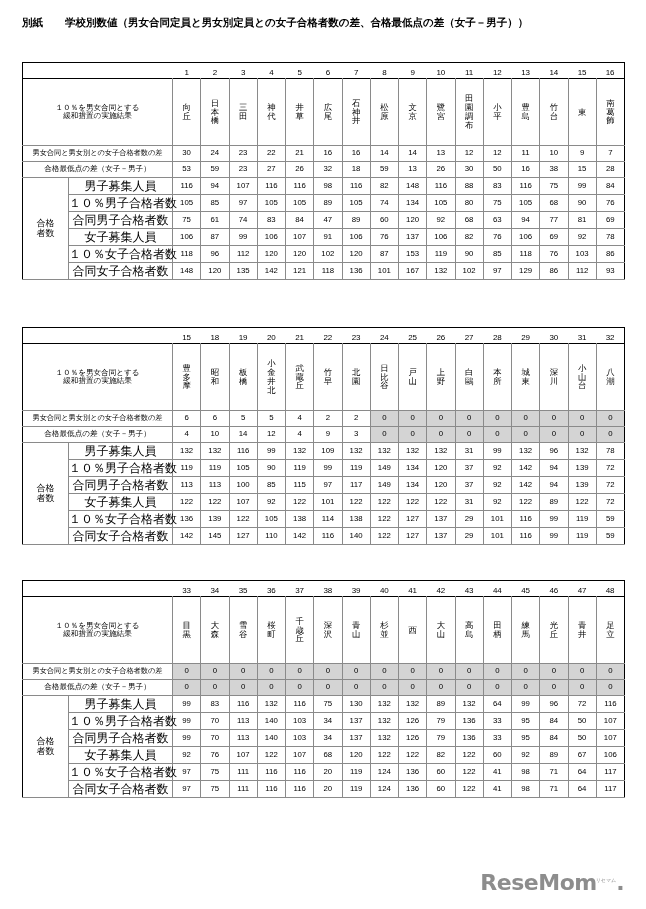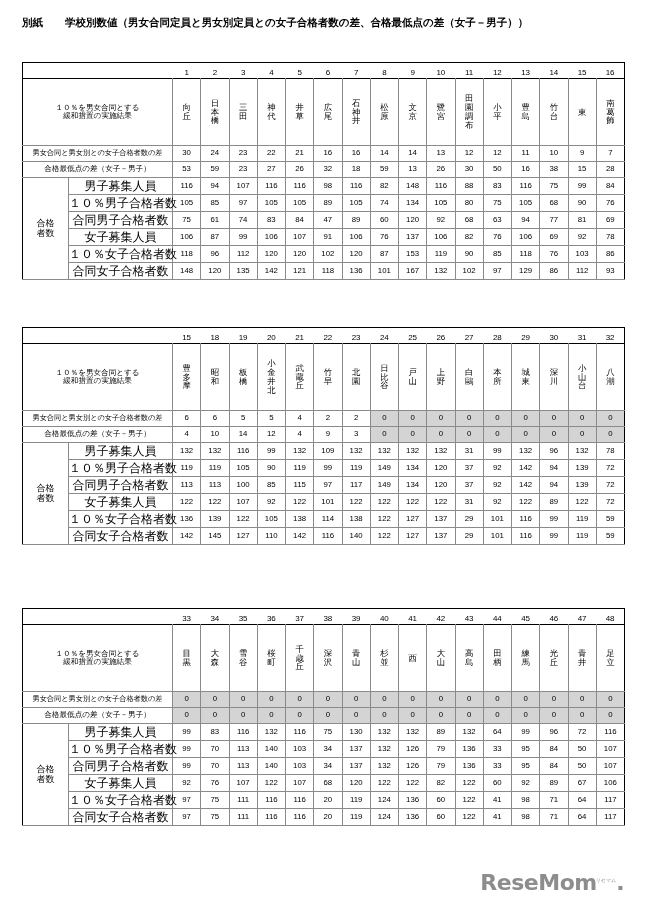--- a/index.html
+++ b/index.html
@@ -31,21 +31,21 @@
   }
 
   
   .block {
     position: absolute;
     left: 22px;
     width: 602px;
   }
   #block-1 { top: 62px; }
   #block-2 { top: 327px; }
-  #block-3 { top: 608px; }
+  #block-3 { top: 580px; }
 
   table.grid {
     border-collapse: collapse;
     table-layout: fixed;
     width: 602px;
     font-size: 7.6px;
   }
   table.grid td, table.grid th {
     border: 1px solid #8a8a8a;
     padding: 0;

